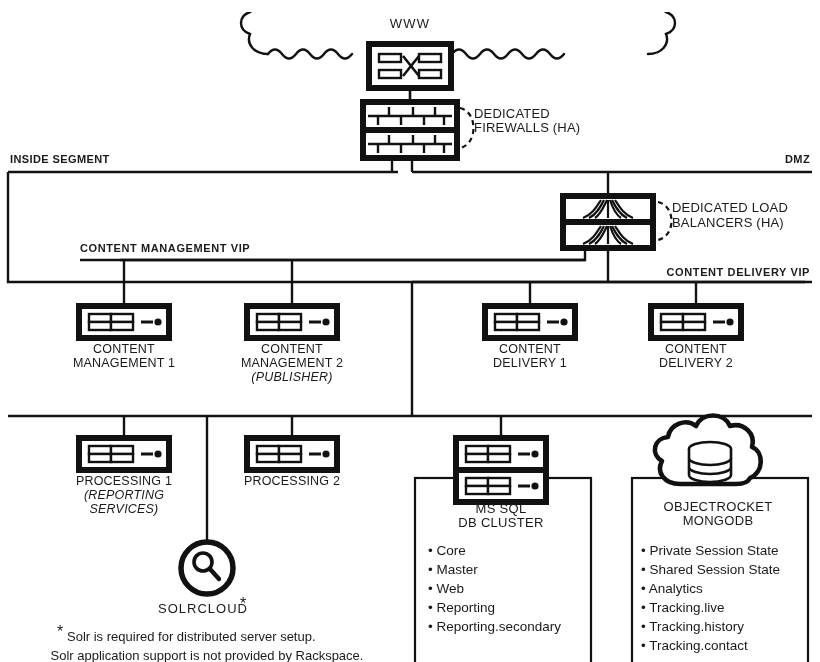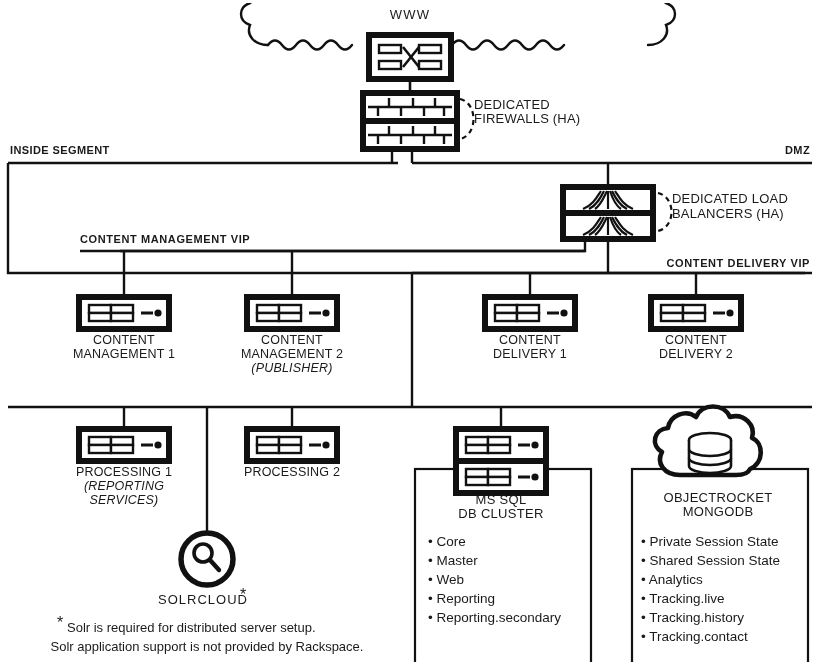--- a/index.html
+++ b/index.html
@@ -4,21 +4,21 @@
 <style>
   html,body{margin:0;padding:0;}
   body{
     width:820px;height:662px;
     background:#ffffff;
     font-family:"Liberation Sans", sans-serif;
     position:relative;
     overflow:hidden;
   }
   #diagram-root{
-    position:absolute;left:0;top:3px;width:820px;height:540px;
+    position:absolute;left:0;top:12px;width:820px;height:540px;
   }
   svg#diagram{display:block;width:820px;height:662px;}
   .lbl{
     font-family:"Liberation Sans", sans-serif;
     fill:#1a1a1a;
   }
   .zone-label{font-size:11px;font-weight:bold;letter-spacing:0.4px;}
   .vip-label{font-size:11px;font-weight:bold;letter-spacing:0.6px;}
   .node-label{font-size:12.5px;letter-spacing:0.2px;}
   .node-label-sub{font-size:12.5px;font-style:italic;letter-spacing:0.2px;}

